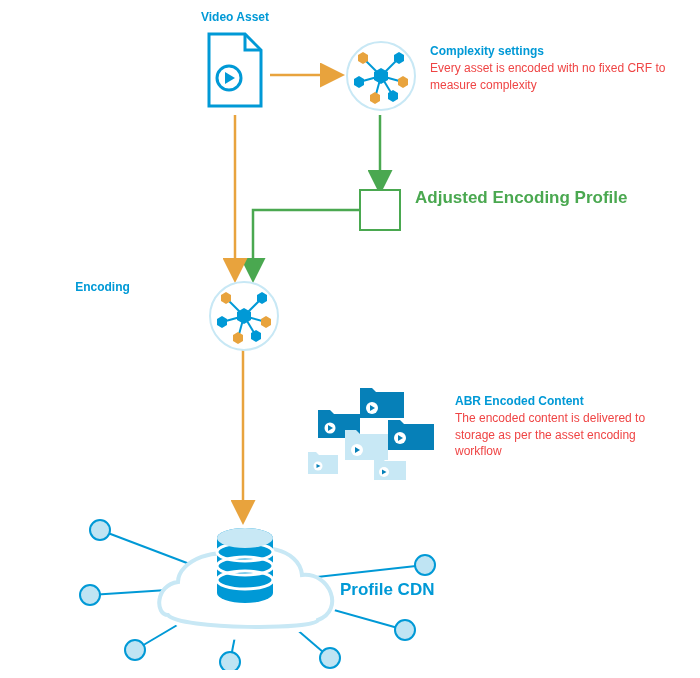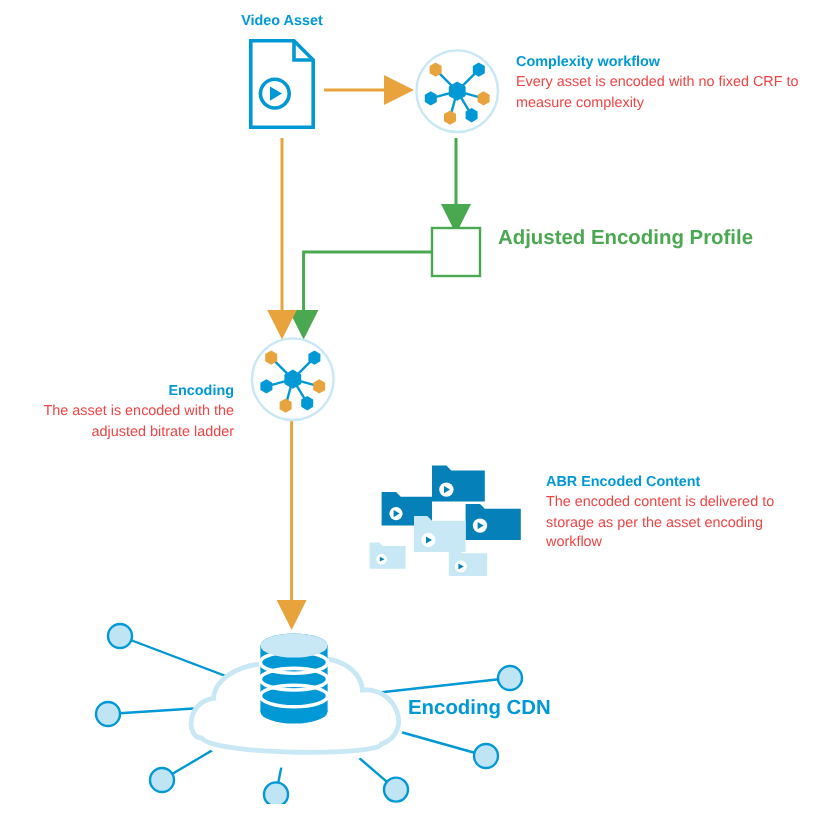--- a/index.html
+++ b/index.html
@@ -92,21 +92,21 @@
     <polygon points="18,12 23,15 23,21 18,24 13,21 13,15" fill="#e8a33d"></polygon>
     <polygon points="54,12 59,15 59,21 54,24 49,21 49,15" fill="#0099d6"></polygon>
     <polygon points="14,36 19,39 19,45 14,48 9,45 9,39" fill="#0099d6"></polygon>
     <polygon points="58,36 63,39 63,45 58,48 53,45 53,39" fill="#e8a33d"></polygon>
     <polygon points="30,52 35,55 35,61 30,64 25,61 25,55" fill="#e8a33d"></polygon>
     <polygon points="48,50 53,53 53,59 48,62 43,59 43,53" fill="#0099d6"></polygon>
   </svg>
 </div>
 
 <div class="label-block" style="left:430px; top:44px; width:240px;">
-  <div class="title">Complexity workflow</div>
+  <div class="title">Complexity settings</div>
   <div class="desc">Every asset is encoded with no fixed CRF to measure complexity</div>
 </div>
 
 <div class="label-block" style="left:415px; top:188px; width:275px;">
   <div class="title-green">Adjusted Encoding Profile</div>
 </div>
 
 <div class="node-icon" style="left:208px; top:280px;">
   <svg width="72" height="72">
     <circle cx="36" cy="36" r="34" fill="#fff" stroke="#c8e8f5" stroke-width="2"></circle>
@@ -119,23 +119,22 @@
     <polygon points="36,28 43,32 43,40 36,44 29,40 29,32" fill="#0099d6"></polygon>
     <polygon points="18,12 23,15 23,21 18,24 13,21 13,15" fill="#e8a33d"></polygon>
     <polygon points="54,12 59,15 59,21 54,24 49,21 49,15" fill="#0099d6"></polygon>
     <polygon points="14,36 19,39 19,45 14,48 9,45 9,39" fill="#0099d6"></polygon>
     <polygon points="58,36 63,39 63,45 58,48 53,45 53,39" fill="#e8a33d"></polygon>
     <polygon points="30,52 35,55 35,61 30,64 25,61 25,55" fill="#e8a33d"></polygon>
     <polygon points="48,50 53,53 53,59 48,62 43,59 43,53" fill="#0099d6"></polygon>
   </svg>
 </div>
 
-<div class="label-block" style="left:10px; top:280px; width:185px; text-align:right;margin-top:38px;">
+<div class="label-block" style="left:10px; top:280px; width:185px; text-align:center;">
   <div class="title">Encoding</div>
-  <div class="desc">The asset is encoded with the adjusted bitrate ladder</div>
 </div>
 
 <div class="node-icon" style="left:300px; top:380px;">
   <svg width="150" height="110">
 
     <g>
       <path d="M60,8 L72,8 L76,12 L104,12 L104,38 L60,38 Z" fill="#0680b8"></path>
       <circle cx="72" cy="28" r="6" fill="#fff"></circle>
         <path d="M70,25 L75,28 L70,31 Z" fill="#0680b8"></path>
     </g>
@@ -214,14 +213,14 @@
       <ellipse cx="185" cy="103" rx="28" ry="10" fill="#0099d6"></ellipse>
       <ellipse cx="185" cy="62" rx="28" ry="9" fill="none" stroke="#fff" stroke-width="3"></ellipse>
       <ellipse cx="185" cy="76" rx="28" ry="9" fill="none" stroke="#fff" stroke-width="3"></ellipse>
       <ellipse cx="185" cy="90" rx="28" ry="9" fill="none" stroke="#fff" stroke-width="3"></ellipse>
       <ellipse cx="185" cy="48" rx="28" ry="10" fill="#c8e8f5"></ellipse>
     </g>
   </svg>
 </div>
 
 <div class="label-block" style="left:340px; top:580px;">
-  <div class="storage-label">Encoding CDN</div>
+  <div class="storage-label">Profile CDN</div>
 </div>
 
 </body></html>

